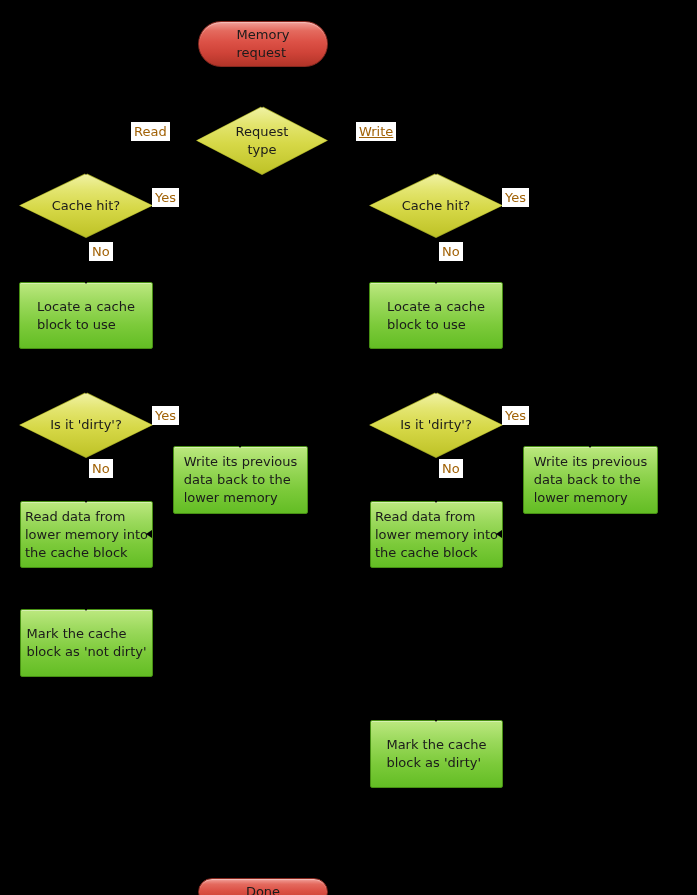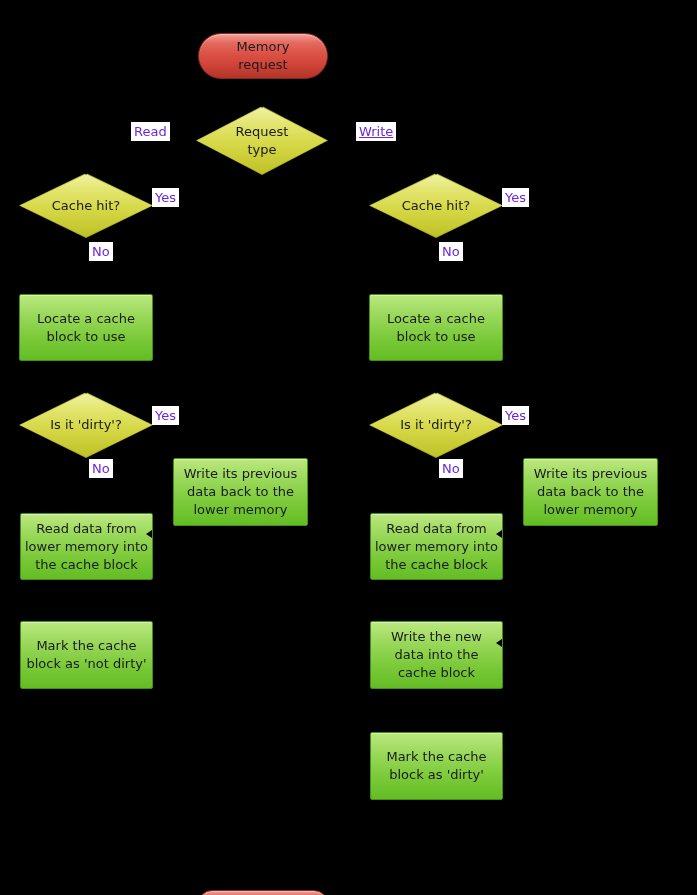--- a/index.html
+++ b/index.html
@@ -3,21 +3,21 @@
 <meta charset="utf-8">
 <style>
   html,body{margin:0;padding:0;background:#000;}
   .stage{
     position:relative;width:697px;height:895px;background:#000000;
     font-family:"DejaVu Sans","Liberation Sans",sans-serif;
     color:#1b1b1b;overflow:hidden;
   }
   .node{
     position:absolute;display:flex;align-items:center;justify-content:center;
-    text-align:center;font-size:13px;line-height:18px;box-sizing:border-box;margin-top:12px;
+    font-size:13px;line-height:18px;box-sizing:border-box;
   }
   .node-text{white-space:pre-line;}
   .process{
     background:linear-gradient(180deg,#bce87f 0%,#9bd95c 30%,#7cca3a 65%,#63bd24 100%);
     border:1px solid #478f13;border-radius:2px;
     box-shadow:inset 0 1px 0 rgba(255,255,255,0.40);
   }
   .terminal{
     background:linear-gradient(180deg,#f2a099 0%,#e46a5e 20%,#dc5146 45%,#cf4338 70%,#b23428 100%);
     border:1px solid #86281f;border-radius:23px;
@@ -29,21 +29,21 @@
     clip-path:polygon(50% 0%,100% 50%,50% 100%,0% 50%);
   }
   .d-inner{
     position:absolute;left:1px;top:1px;right:1px;bottom:1px;
     background:linear-gradient(180deg,#f0f2a4 0%,#e3e570 25%,#d6d847 55%,#bec226 100%);
     clip-path:polygon(50% 0%,100% 50%,50% 100%,0% 50%);
     display:flex;align-items:center;justify-content:center;text-align:center;
     font-size:13px;line-height:18px;
   }
   .edge-label{
-    position:absolute;background:#ffffff;color:#6d28d9;
+    position:absolute;background:#ffffff;color:#a16207;
     padding:1px 3px;font-size:13px;line-height:17px;
   }
   .ah-down{
     position:absolute;width:0;height:0;
     border-left:4px solid transparent;border-right:4px solid transparent;
     border-top:6px solid #000000;
   }
   .ah-left{
     position:absolute;width:0;height:0;
     border-top:4px solid transparent;border-bottom:4px solid transparent;
@@ -170,25 +170,20 @@
   </div>
   <div class="node process" id="n-read-data-write">
     <span class="node-text">Read data from
 lower memory into
 the cache block</span>
   </div>
   <div class="node process" id="n-mark-not-dirty">
     <span class="node-text">Mark the cache
 block as 'not dirty'</span>
   </div>
-  <div class="node process" id="n-write-new-data">
-    <span class="node-text">Write the new
-data into the
-cache block</span>
-  </div>
   <div class="node process" id="n-mark-dirty">
     <span class="node-text">Mark the cache
 block as 'dirty'</span>
   </div>
 
   <div class="edge-label" id="l-read">Read</div>
   <div class="edge-label" id="l-write">Write</div>
   <div class="edge-label" id="l-yes-hit-read">Yes</div>
   <div class="edge-label" id="l-no-hit-read">No</div>
   <div class="edge-label" id="l-yes-hit-write">Yes</div>

